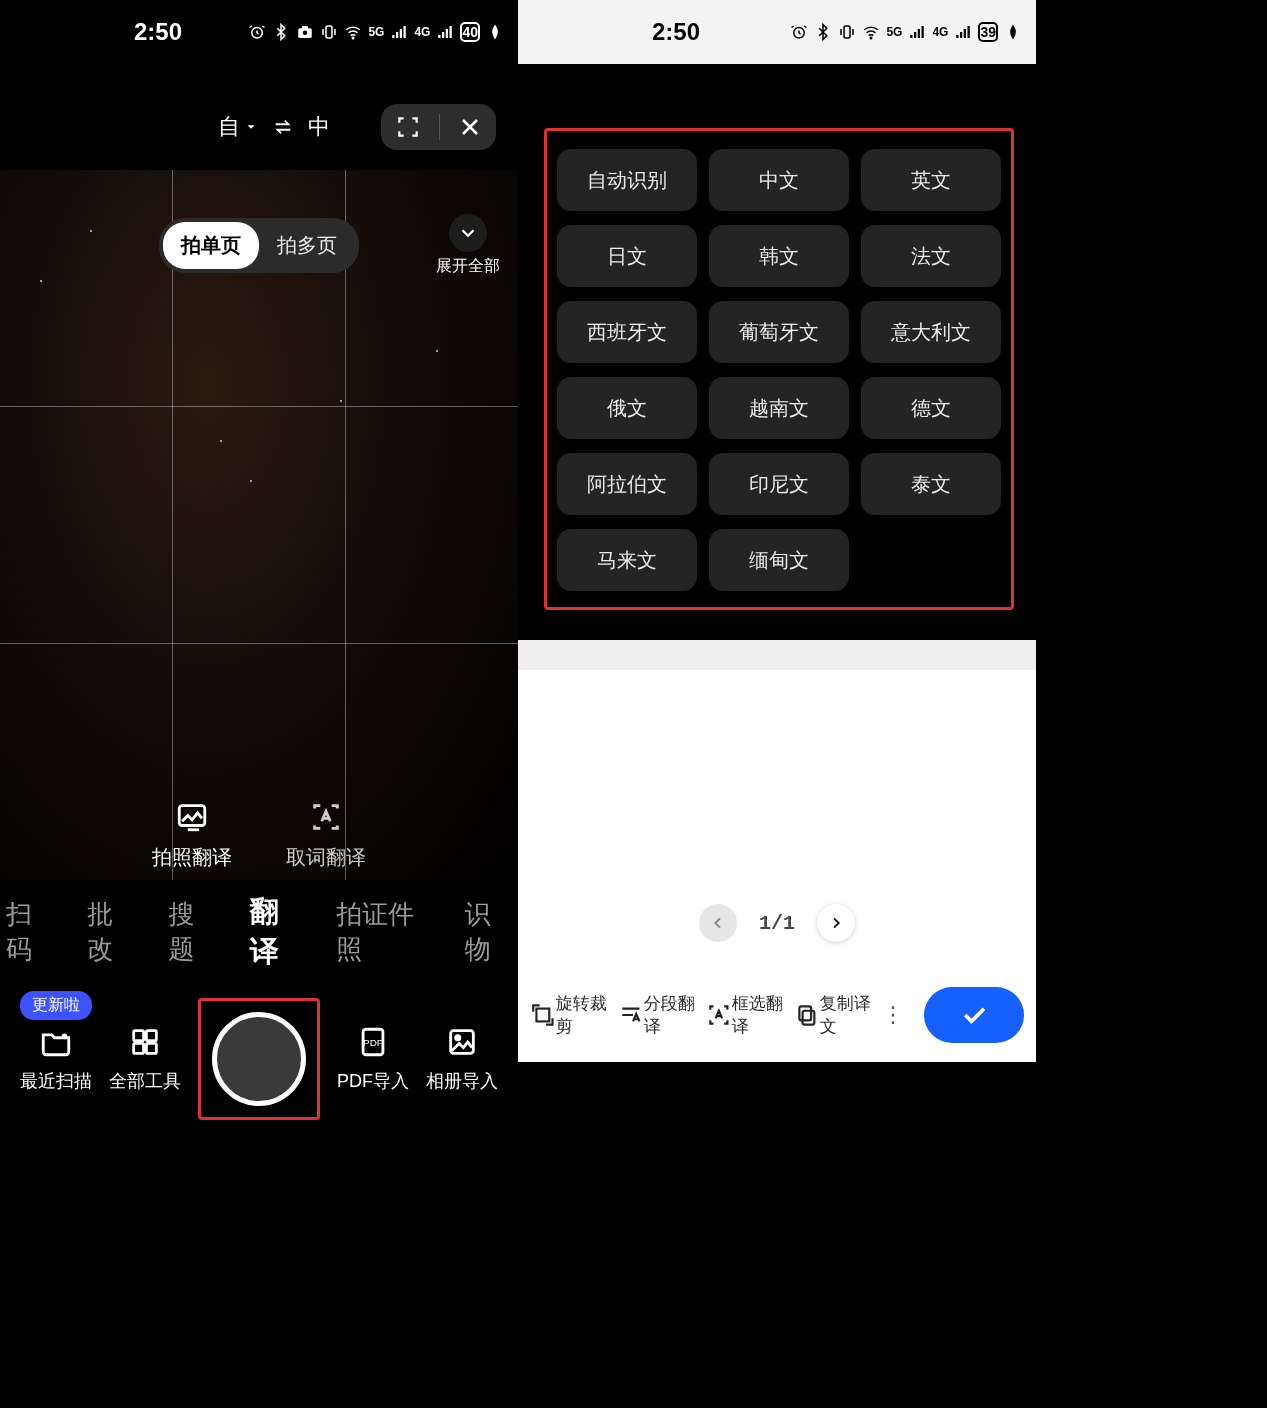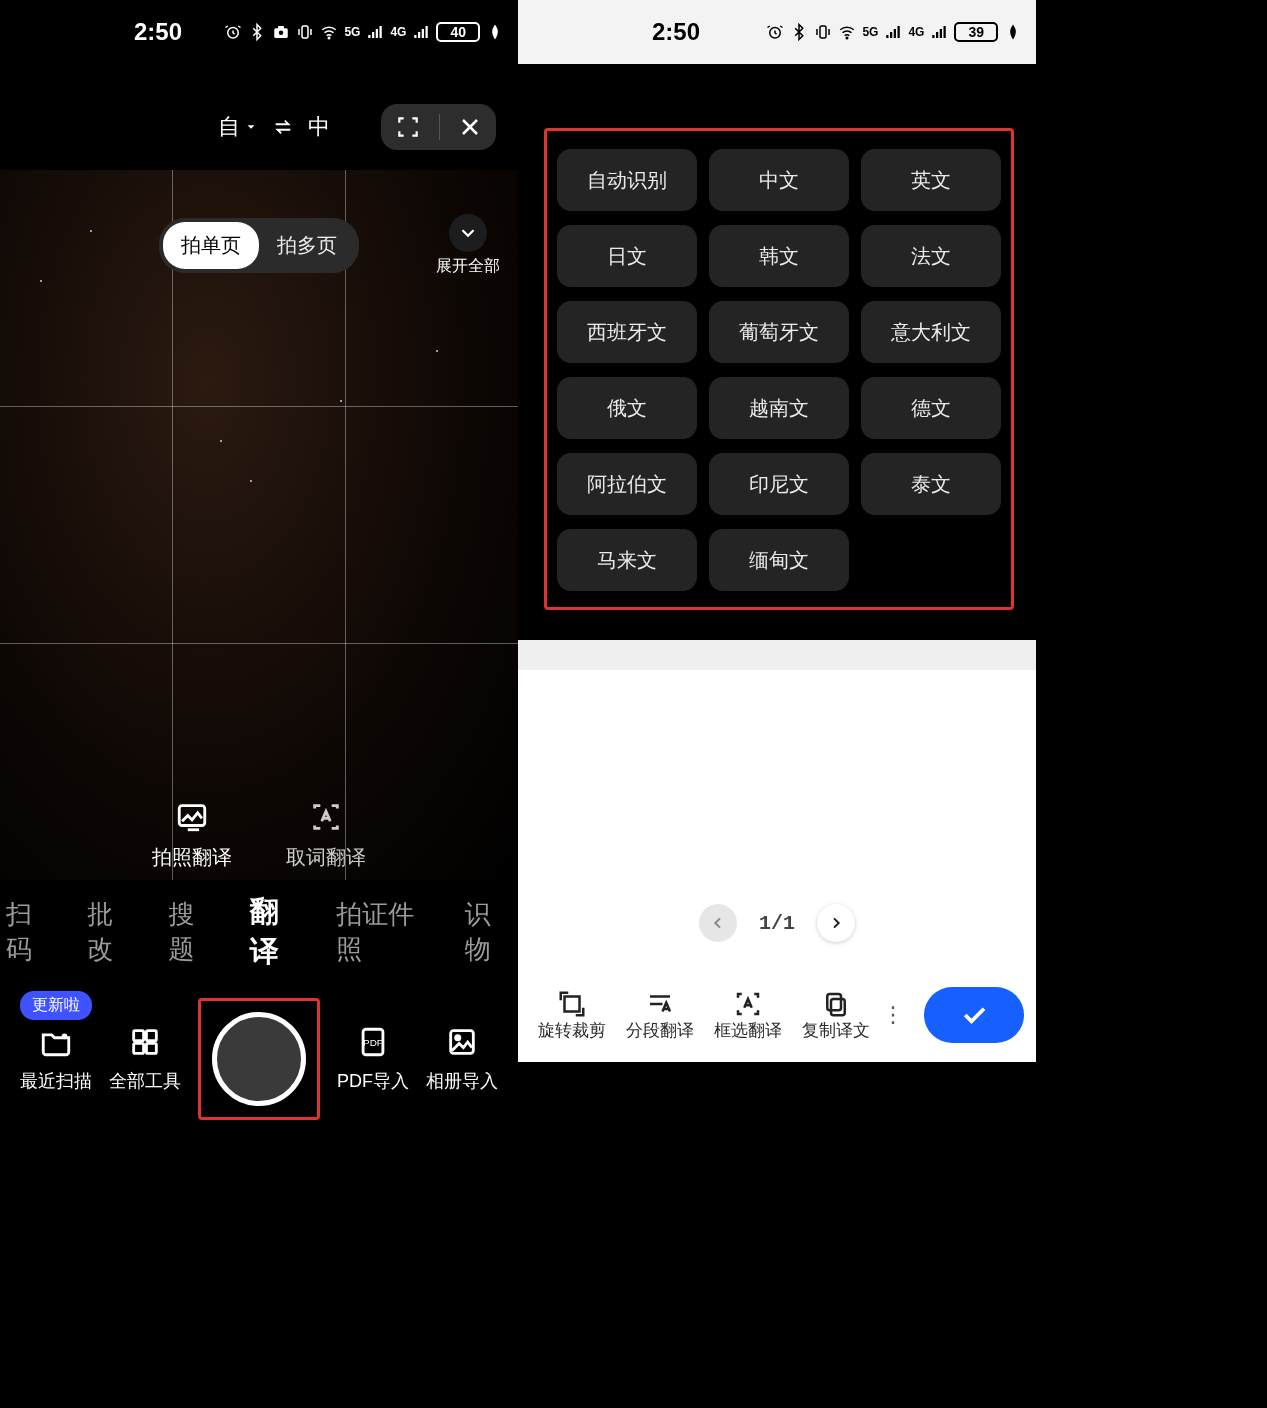--- a/index.html
+++ b/index.html
@@ -15,21 +15,21 @@
   
   .status-bar {
     position: absolute; top: 0; left: 0; right: 0; height: 64px;
     display: flex; align-items: center; justify-content: space-between;
     padding: 0 14px 0 134px;
     font-size: 24px; font-weight: 600;
   }
   .status-bar.dark { color:#fff; }
   .status-bar.light { color:#000; }
   .status-right { display:flex; align-items:center; gap:6px; font-size:18px; }
-  .status-right .bat { border:2px solid currentColor; border-radius:5px; padding:0 12px; font-size:14px; line-height:16px; }
+  .status-right .bat { border:2px solid currentColor; border-radius:5px; padding:0 0; font-size:14px; line-height:16px; }
   .small-ic { width:18px; height:18px; }
   
   .left-phone { background:#000; }
   .lang-row {
     position:absolute; top:104px; left:0; right:0;
     display:flex; align-items:center; justify-content:flex-end;
     padding-right:22px; gap:18px;
     color:#fff; font-size:22px;
   }
   .lang-box { display:flex; align-items:center; gap:14px; margin-right:auto; margin-left:218px;}
@@ -48,21 +48,21 @@
   .grid-line-h { position:absolute; left:0; right:0; height:1px; background:rgba(255,255,255,0.35);}
   .speck { position:absolute; width:2px; height:2px; background:#fff; opacity:.6;}
   .page-toggle {
     position:absolute; top:48px; left:50%; transform:translateX(-50%);
     background:#2b2b2b; border-radius:26px; display:flex; padding:4px;
   }
   .page-toggle button {
     border:none; background:transparent; color:#eee; font-size:20px;
     padding:10px 18px; border-radius:22px; font-weight:500;
   }
-  .page-toggle button.active { background:#fff; color:#000; }
+  .page-toggle button.active { background:#fff; color:#000;font-weight:bold; }
   .expand-all {
     position:absolute; top:44px; right:18px;
     display:flex; flex-direction:column; align-items:center; gap:4px;
   }
   .expand-all .circ {
     width:38px; height:38px; border-radius:50%; background:#1d1d1d;
     display:flex; align-items:center; justify-content:center; color:#fff;
   }
   .expand-all .lbl { color:#fff; font-size:16px; font-weight:500;}
   .mode-row {
@@ -133,21 +133,21 @@
   .pager .navbtn {
     width:38px; height:38px; border-radius:50%; background:#e6e6e6;
     display:flex; align-items:center; justify-content:center; color:#666;
   }
   .pager .navbtn.en { background:#fff; box-shadow:0 1px 4px rgba(0,0,0,.2); color:#222;}
   .rp-toolbar {
     position:absolute; bottom:0; left:0; right:0; height:94px;
     background:#fff; display:flex; align-items:center; gap:4px;
     padding:0 12px;
   }
-  .tbtn { flex:0 0 auto; width:84px; display:flex; flex-direction:column; align-items:center; color:#2a2a2a; font-size:17px;}
+  .tbtn { flex:0 0 auto; width:84px; display:flex; flex-direction:row; align-items:center; color:#2a2a2a; font-size:17px;}
   .tbtn .tic { width:30px; height:30px;}
   .more-dots { width:20px; text-align:center; color:#555; font-size:22px; }
   .confirm {
     margin-left:auto;
     width:100px; height:56px; background:#1560ff; border-radius:30px;
     display:flex; align-items:center; justify-content:center;
   }
   svg { display:block; }
 </style>
 </head>

